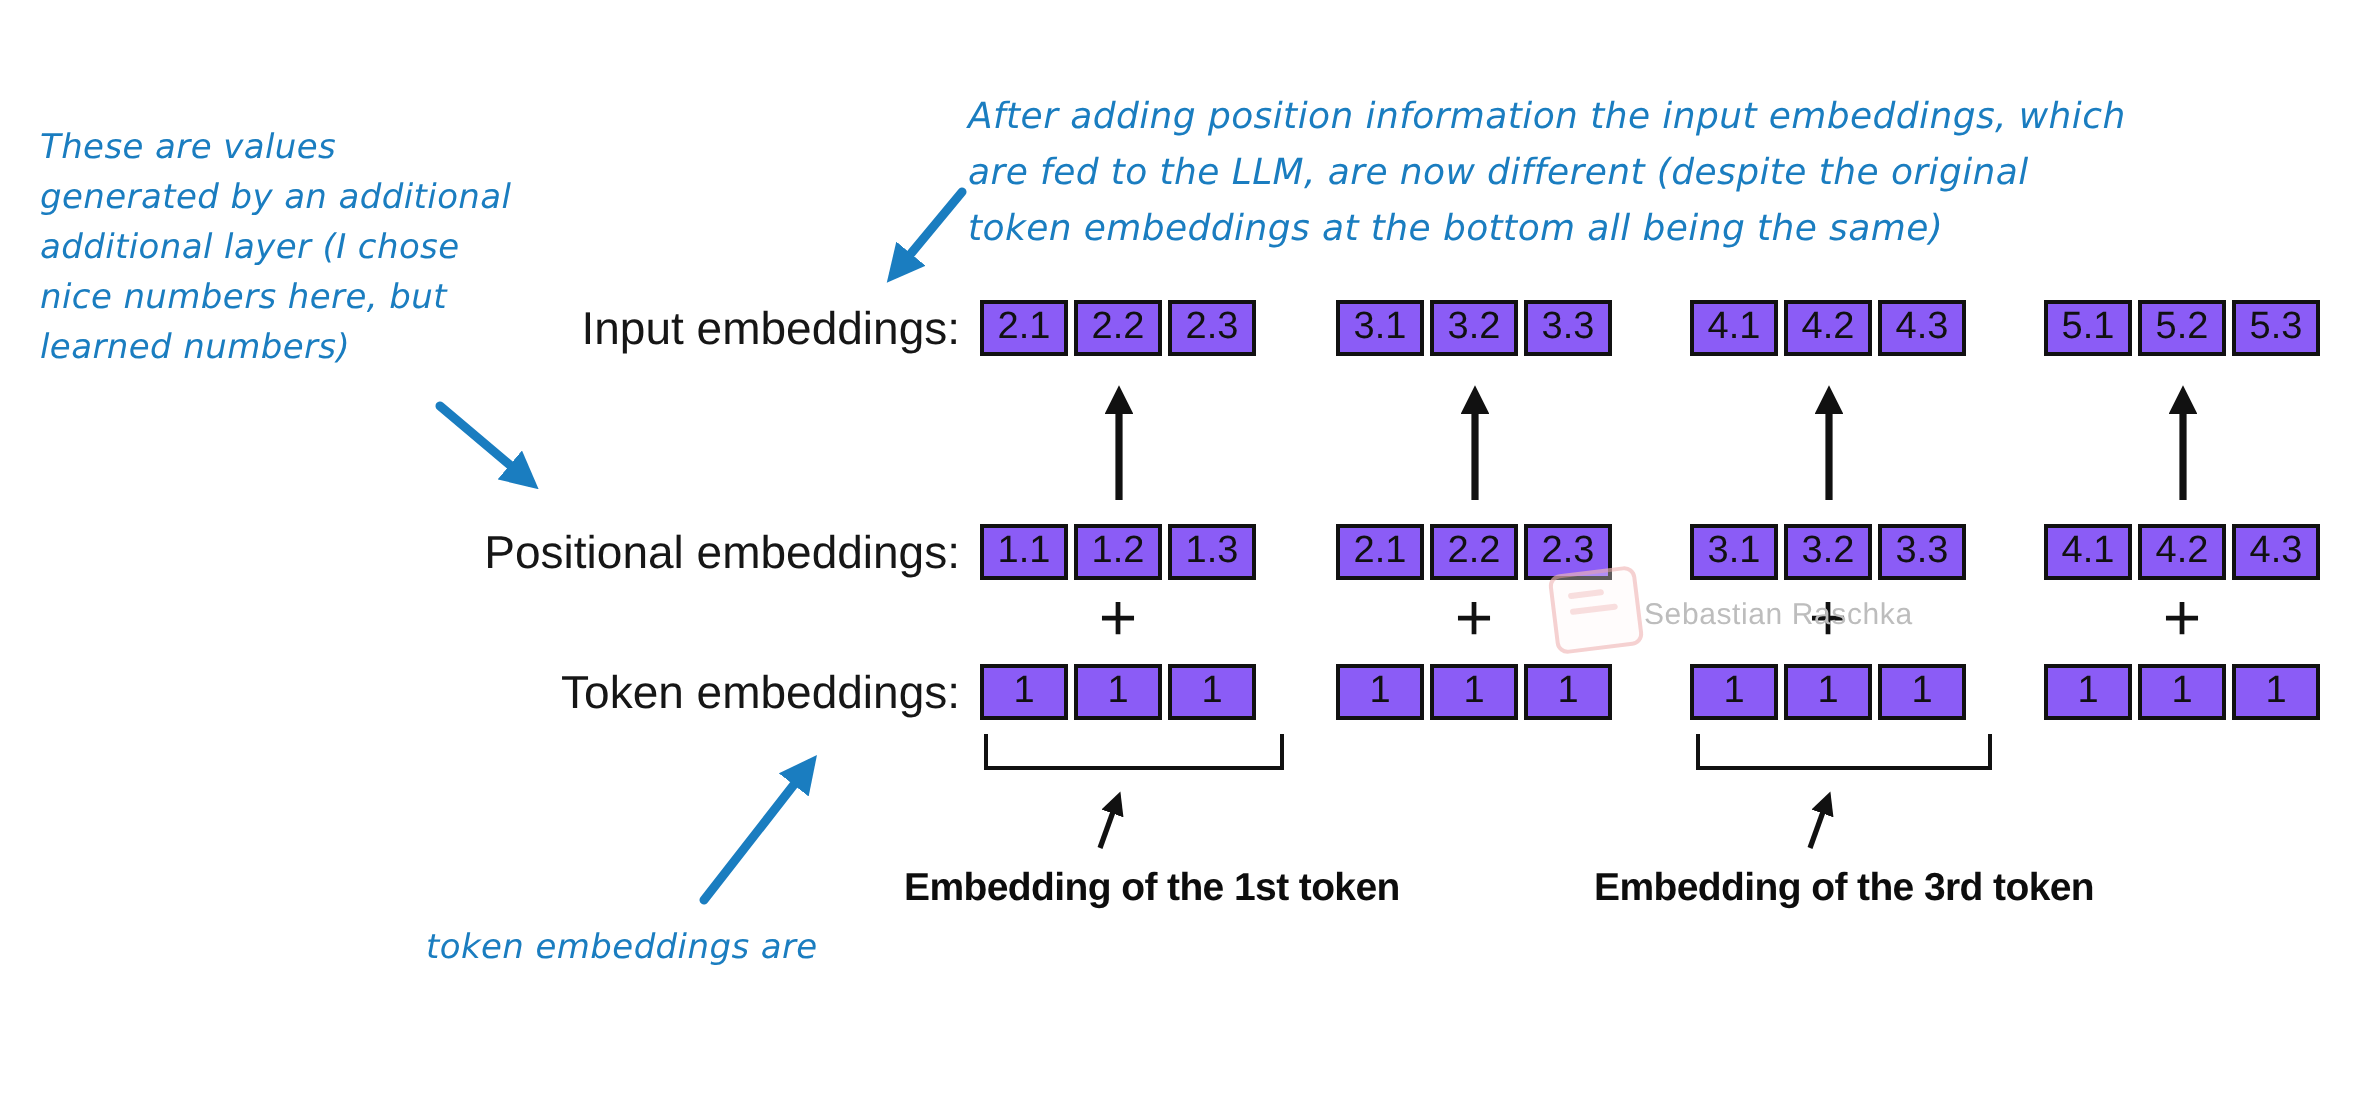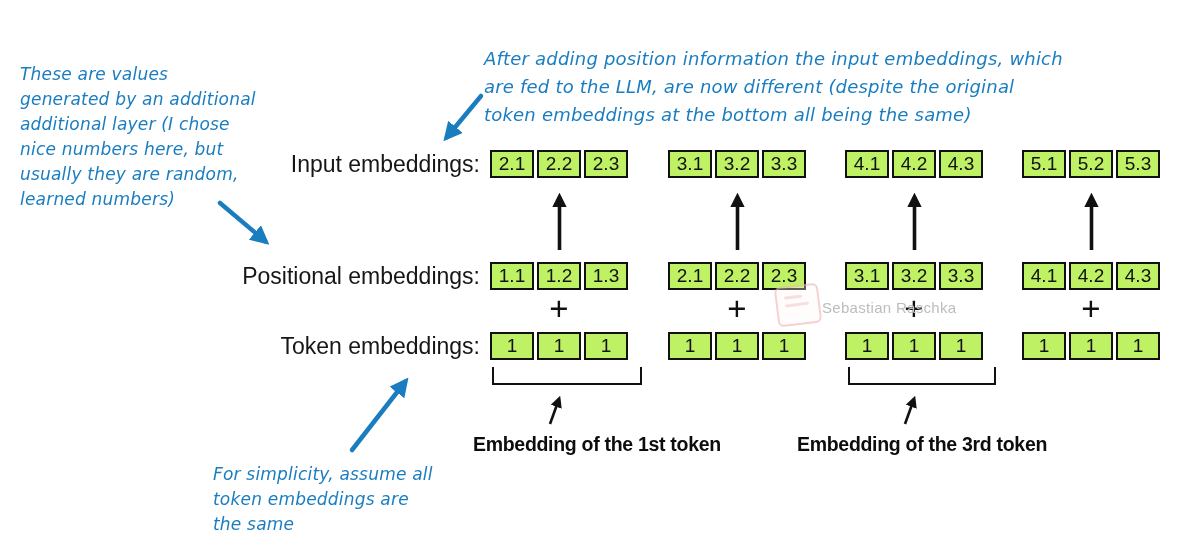--- a/index.html
+++ b/index.html
@@ -13,21 +13,21 @@
        font-style:italic;font-weight:500;letter-spacing:.2px;}
   .ann-left{left:20px;top:62px;font-size:17px;line-height:25px;}
   .ann-top{left:484px;top:45px;font-size:18px;line-height:28px;}
   .ann-bottom{left:213px;top:462px;font-size:17px;line-height:25px;}
   
   .rowlabel{position:absolute;left:150px;width:330px;text-align:right;
             font-size:23px;color:#161616;}
   
   .grp{position:absolute;display:flex;gap:3px;}
   .box{display:flex;align-items:center;justify-content:center;
-       width:40px;height:24px;border:2px solid #111;background:#bef264;
+       width:40px;height:24px;border:2px solid #111;background:#8b5cf6;
        font-size:19px;color:#111;}
   
   .plus{position:absolute;transform:translateX(-50%);font-size:33px;
         font-weight:400;color:#111;line-height:33px;}
   
   .bracket{position:absolute;height:16px;border-left:2px solid #111;
            border-right:2px solid #111;border-bottom:2px solid #111;}
   
   .caption{position:absolute;font-size:19.5px;font-weight:bold;
            letter-spacing:-0.3px;color:#0d0d0d;}
@@ -86,34 +86,31 @@
     <g>
       <line x1="905" y1="424" x2="914" y2="399" stroke="#111" stroke-width="2.6" marker-end="url(#mthin)"></line>
     </g>
   </svg>
 
   <div class="ann ann-left">
     <div>These are values</div>
     <div>generated by an additional</div>
     <div>additional layer (I chose</div>
     <div>nice numbers here, but</div>
-    <div>usually they are random,</div>
     <div>learned numbers)</div>
   </div>
 
   <div class="ann ann-top">
     <div>After adding position information the input embeddings, which</div>
     <div>are fed to the LLM, are now different (despite the original</div>
     <div>token embeddings at the bottom all being the same)</div>
   </div>
 
   <div class="ann ann-bottom">
-    <div>For simplicity, assume all</div>
     <div>token embeddings are</div>
-    <div>the same</div>
   </div>
 
   <div class="rowlabel" style="top:151px">Input embeddings:</div>
   <div class="rowlabel" style="top:263px">Positional embeddings:</div>
   <div class="rowlabel" style="top:333px">Token embeddings:</div>
 
   <div class="grp" style="left:490px;top:150px">
     <span class="box">2.1</span>
     <span class="box">2.2</span>
     <span class="box">2.3</span>
@@ -177,21 +174,21 @@
   </div>
   <div class="grp" style="left:1022px;top:332px">
     <span class="box">1</span>
     <span class="box">1</span>
     <span class="box">1</span>
   </div>
 
   <div class="bracket" style="left:492px;top:367px;width:146px"></div>
   <div class="bracket" style="left:848px;top:367px;width:144px"></div>
 
-  <div class="caption" style="left:473px;top:433px">Embedding of the 1st token</div>
+  <div class="caption" style="left:452px;top:433px">Embedding of the 1st token</div>
   <div class="caption" style="left:797px;top:433px">Embedding of the 3rd token</div>
 
   <div class="wm-icon">
     <span class="ln" style="top:8px;width:18px"></span>
     <span class="ln" style="top:16px;width:24px"></span>
   </div>
   <div class="wm-text">Sebastian Raschka</div>
 
 </div>
 

